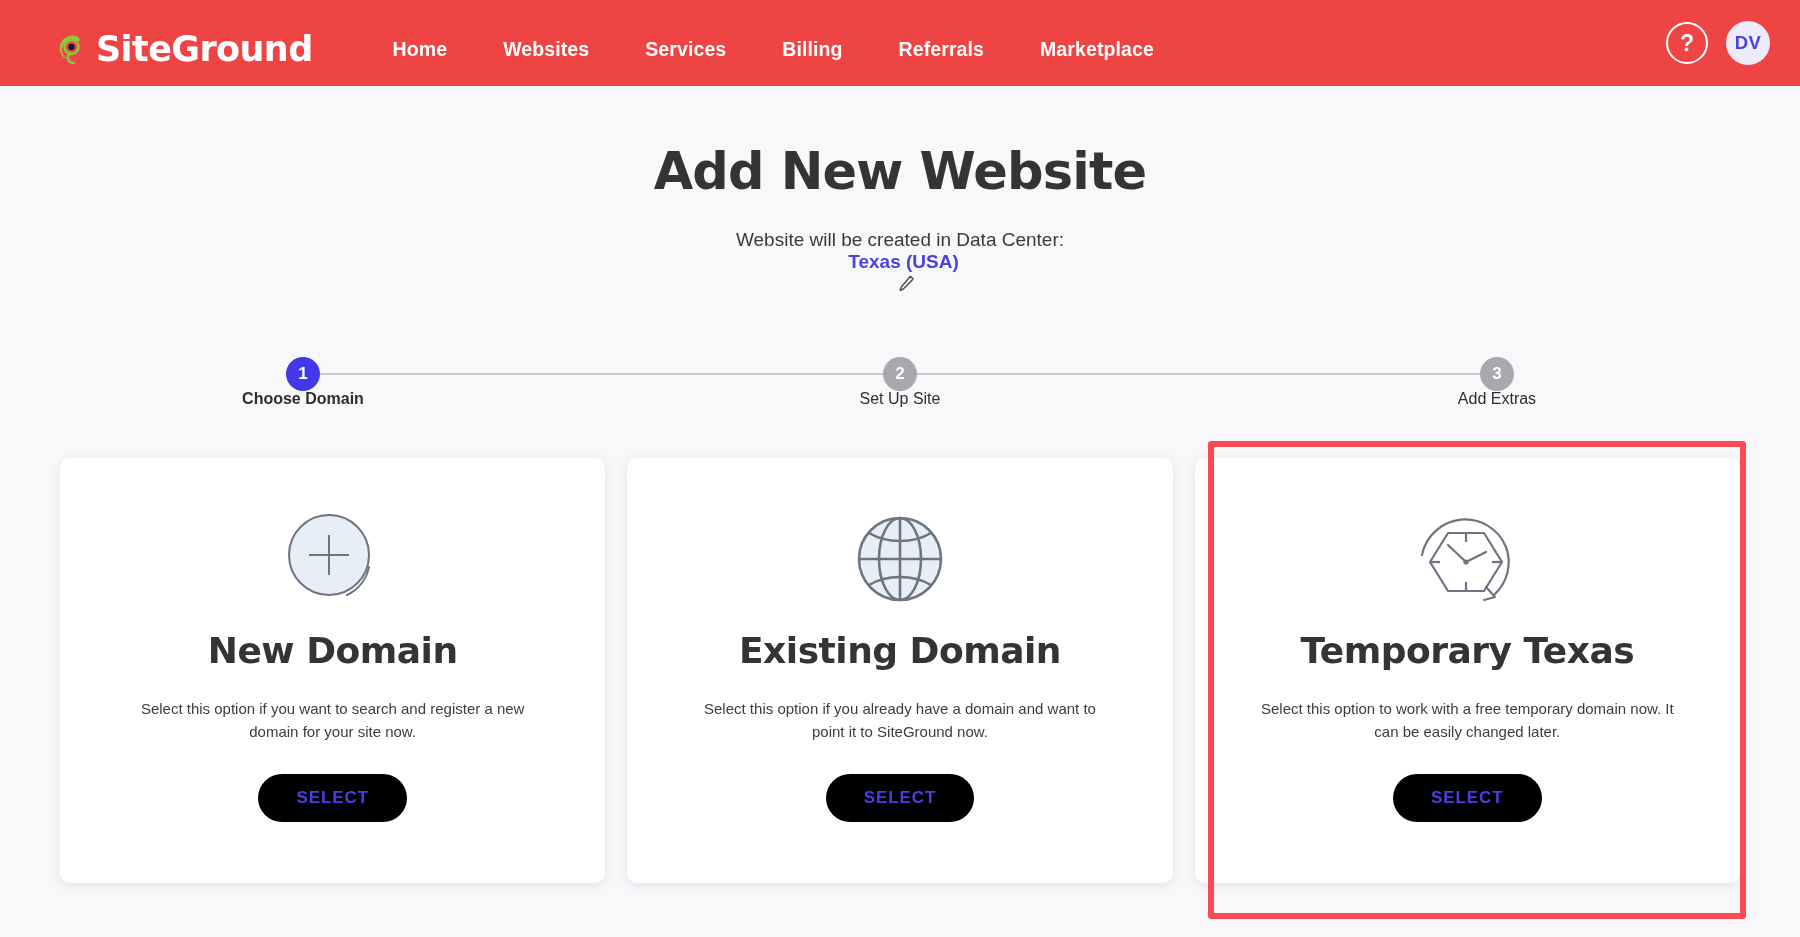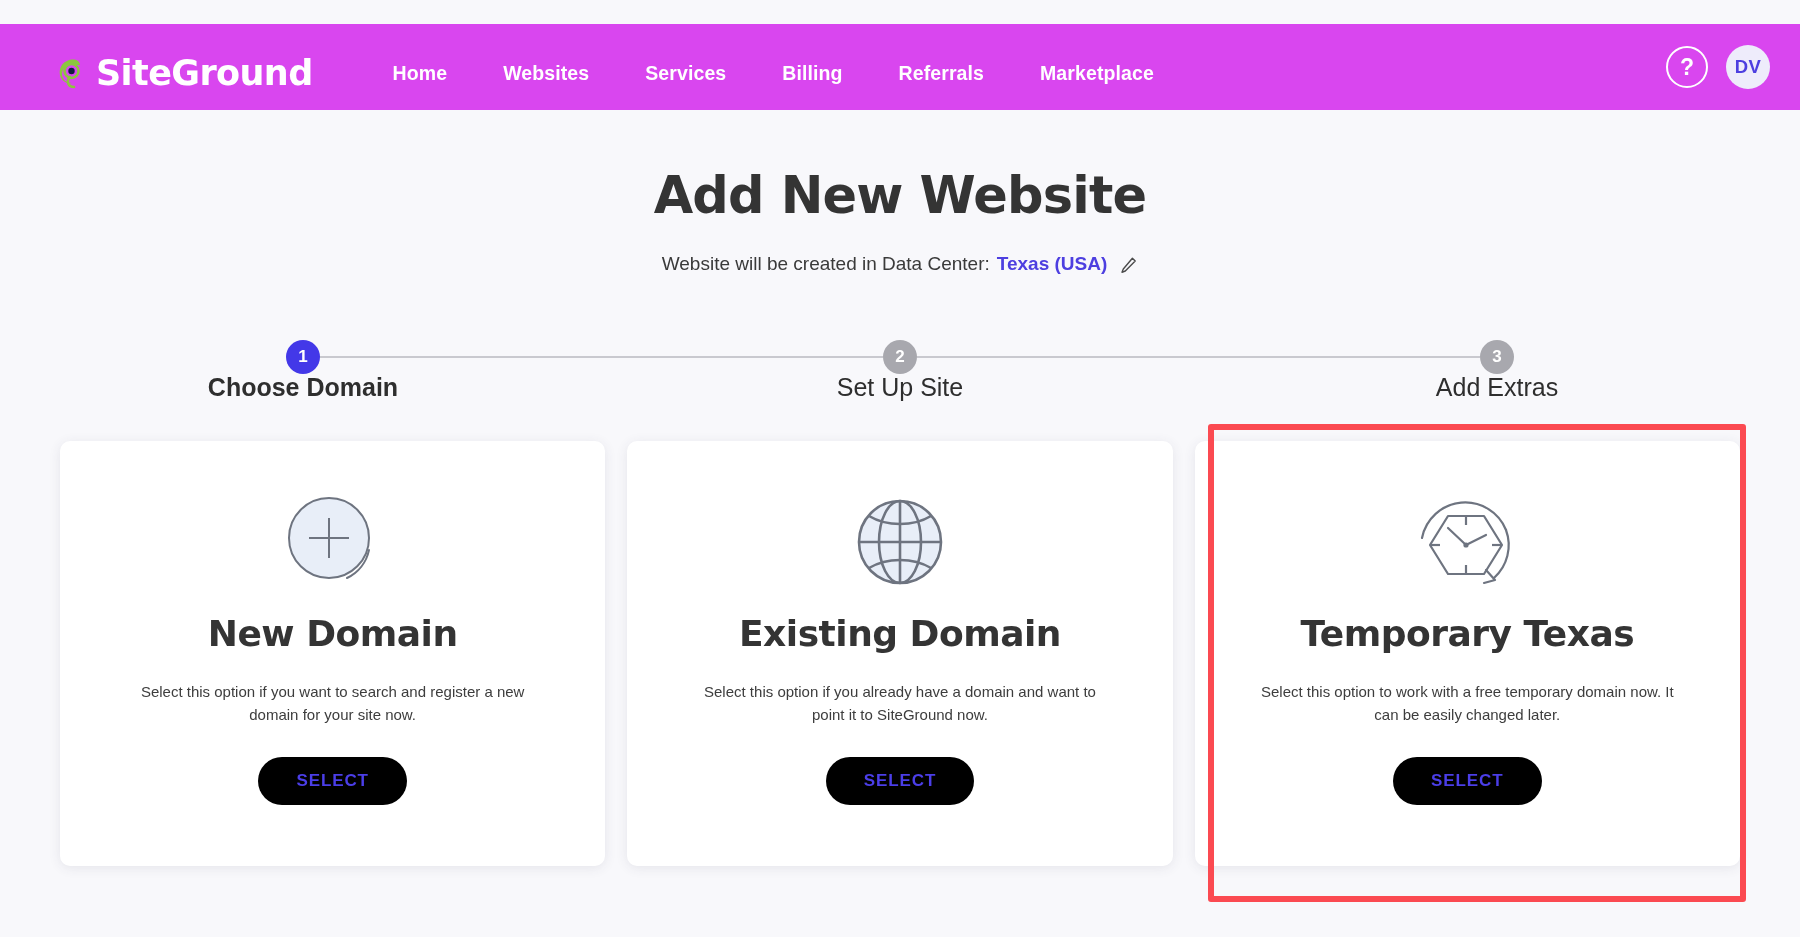--- a/index.html
+++ b/index.html
@@ -12,26 +12,25 @@
 
   body {
     font-family: "Liberation Sans", sans-serif;
     background: #f8f8fb;
     -webkit-font-smoothing: antialiased;
   }
 
   
   .topnav {
     height: 86px;
-    background: #d946ef;
+    background: #ef4444;
     display: flex;
     align-items: center;
     padding: 12px 28px 0 56px;
     position: relative;
-    margin-top: 24px;
   }
 
   .brand {
     display: flex;
     align-items: center;
     gap: 6px;
     margin-right: 52px;
     cursor: pointer;
   }
 
@@ -125,20 +124,21 @@
 
   .subtitle {
     text-align: center;
     margin-top: 28px;
     font-size: 19px;
     color: #3a3a3a;
     display: flex;
     align-items: center;
     justify-content: center;
     gap: 0px;
+    flex-direction: column;
   }
 
   .subtitle .dc-link {
     color: #4d3fe0;
     font-weight: bold;
     cursor: pointer;
     margin-left: 7px;
   }
 
   .edit-icon {
@@ -193,21 +193,21 @@
   .step-labels {
     position: absolute;
     top: 50px;
     left: 0;
     right: 0;
     display: flex;
     justify-content: space-between;
   }
 
   .step-label {
-    font-size: 25px;
+    font-size: 16px;
     color: #2e2e2e;
     width: 240px;
     text-align: center;
   }
 
   .step-label.active { font-weight: bold; }
   .step-label:first-child { text-align: center; margin-left: -103px; }
   .step-label:last-child { text-align: center; margin-right: -103px; }
 
   

